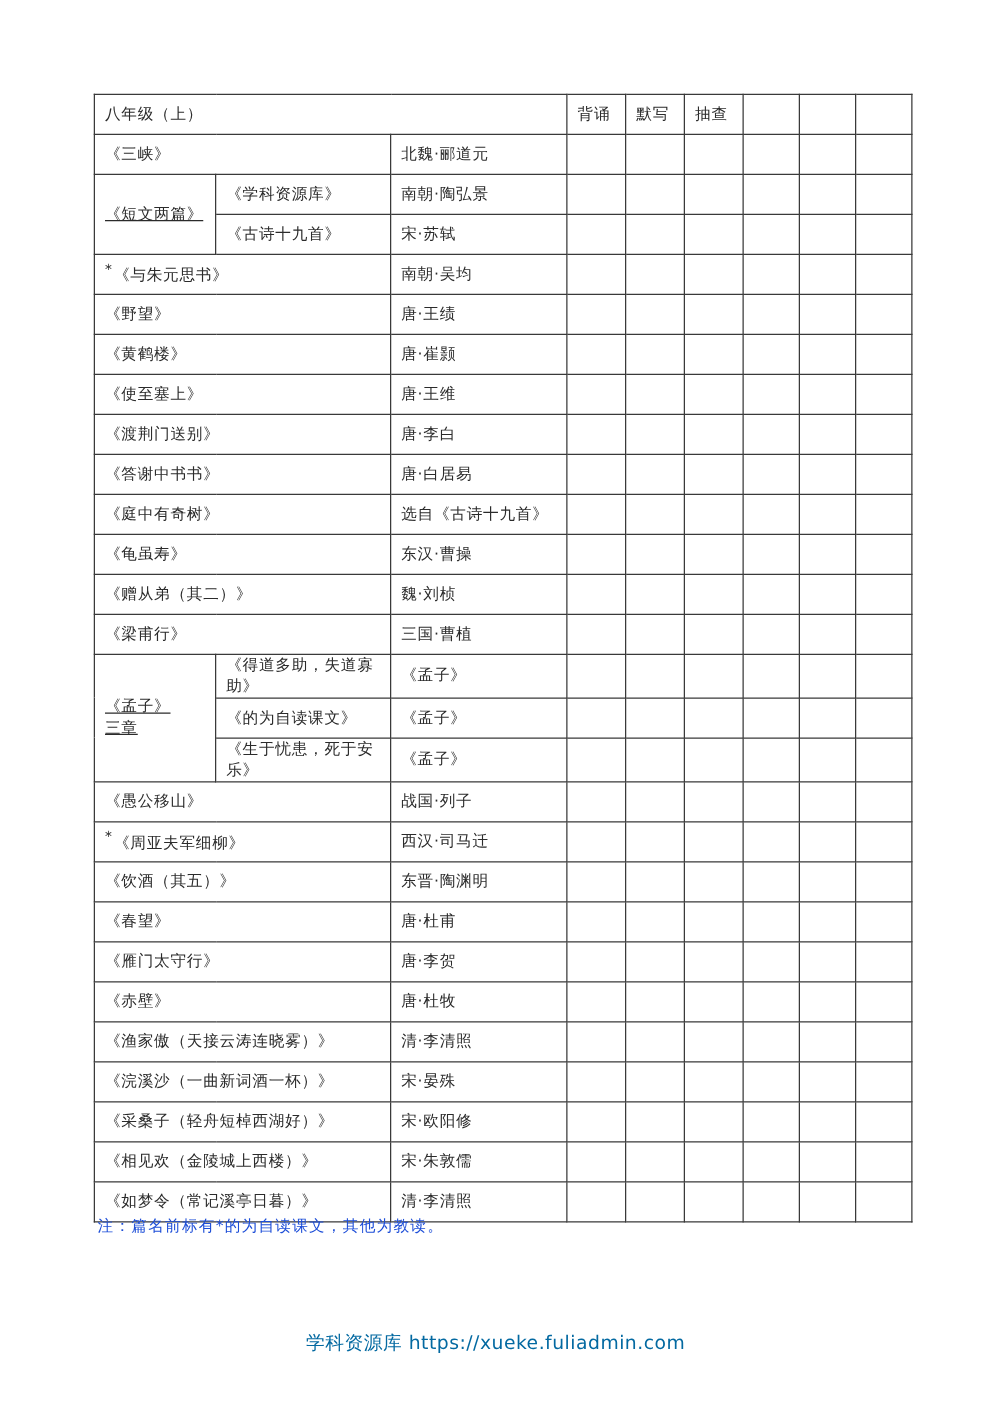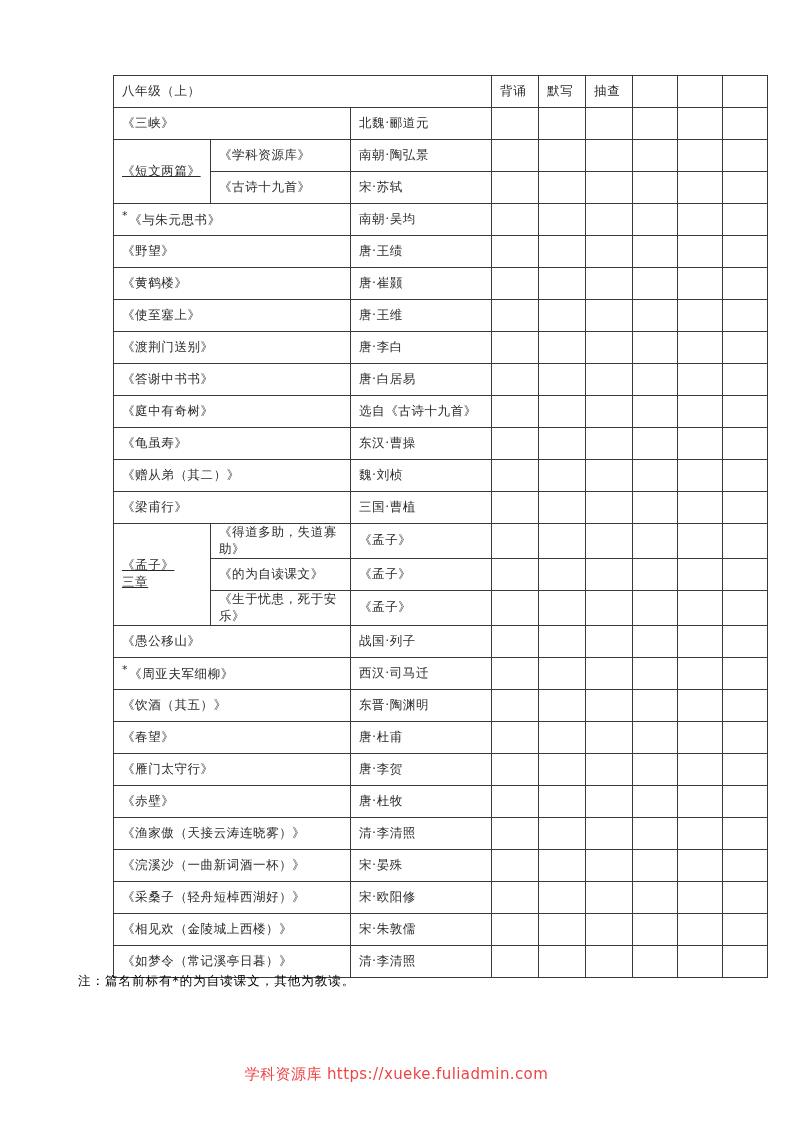--- a/index.html
+++ b/index.html
@@ -27,21 +27,20 @@
     position: absolute;
     left: 75px;
     top: 75px;
     width: 650px;
   }
 
   table.reading-table {
     border-collapse: collapse;
     table-layout: fixed;
     width: 650px;
-    margin-left: 38px;
   }
 
   table.reading-table td,
   table.reading-table th {
     border: 1px solid #3a3a3a;
     padding: 0 8px;
     height: 32px;
     font-size: 12.5px;
     font-weight: normal;
     text-align: left;
@@ -86,31 +85,31 @@
     vertical-align: super;
     margin-right: 1px;
   }
 
   .footnote {
     position: absolute;
     left: 78px;
     top: 973px;
     font-size: 12.5px;
     letter-spacing: 1px;
-    color: #000000;
+    color: #1d4ed8;
   }
 
   .watermark {
     position: absolute;
     left: 0;
     top: 1065px;
     width: 793px;
     text-align: center;
     font-size: 15px;
-    color: #ef4444;
+    color: #0369a1;
     letter-spacing: 0.4px;
   }
 </style>
 </head>
 <body>
 
 <div class="page">
 
   <div class="table-wrap">
     <table class="reading-table">

